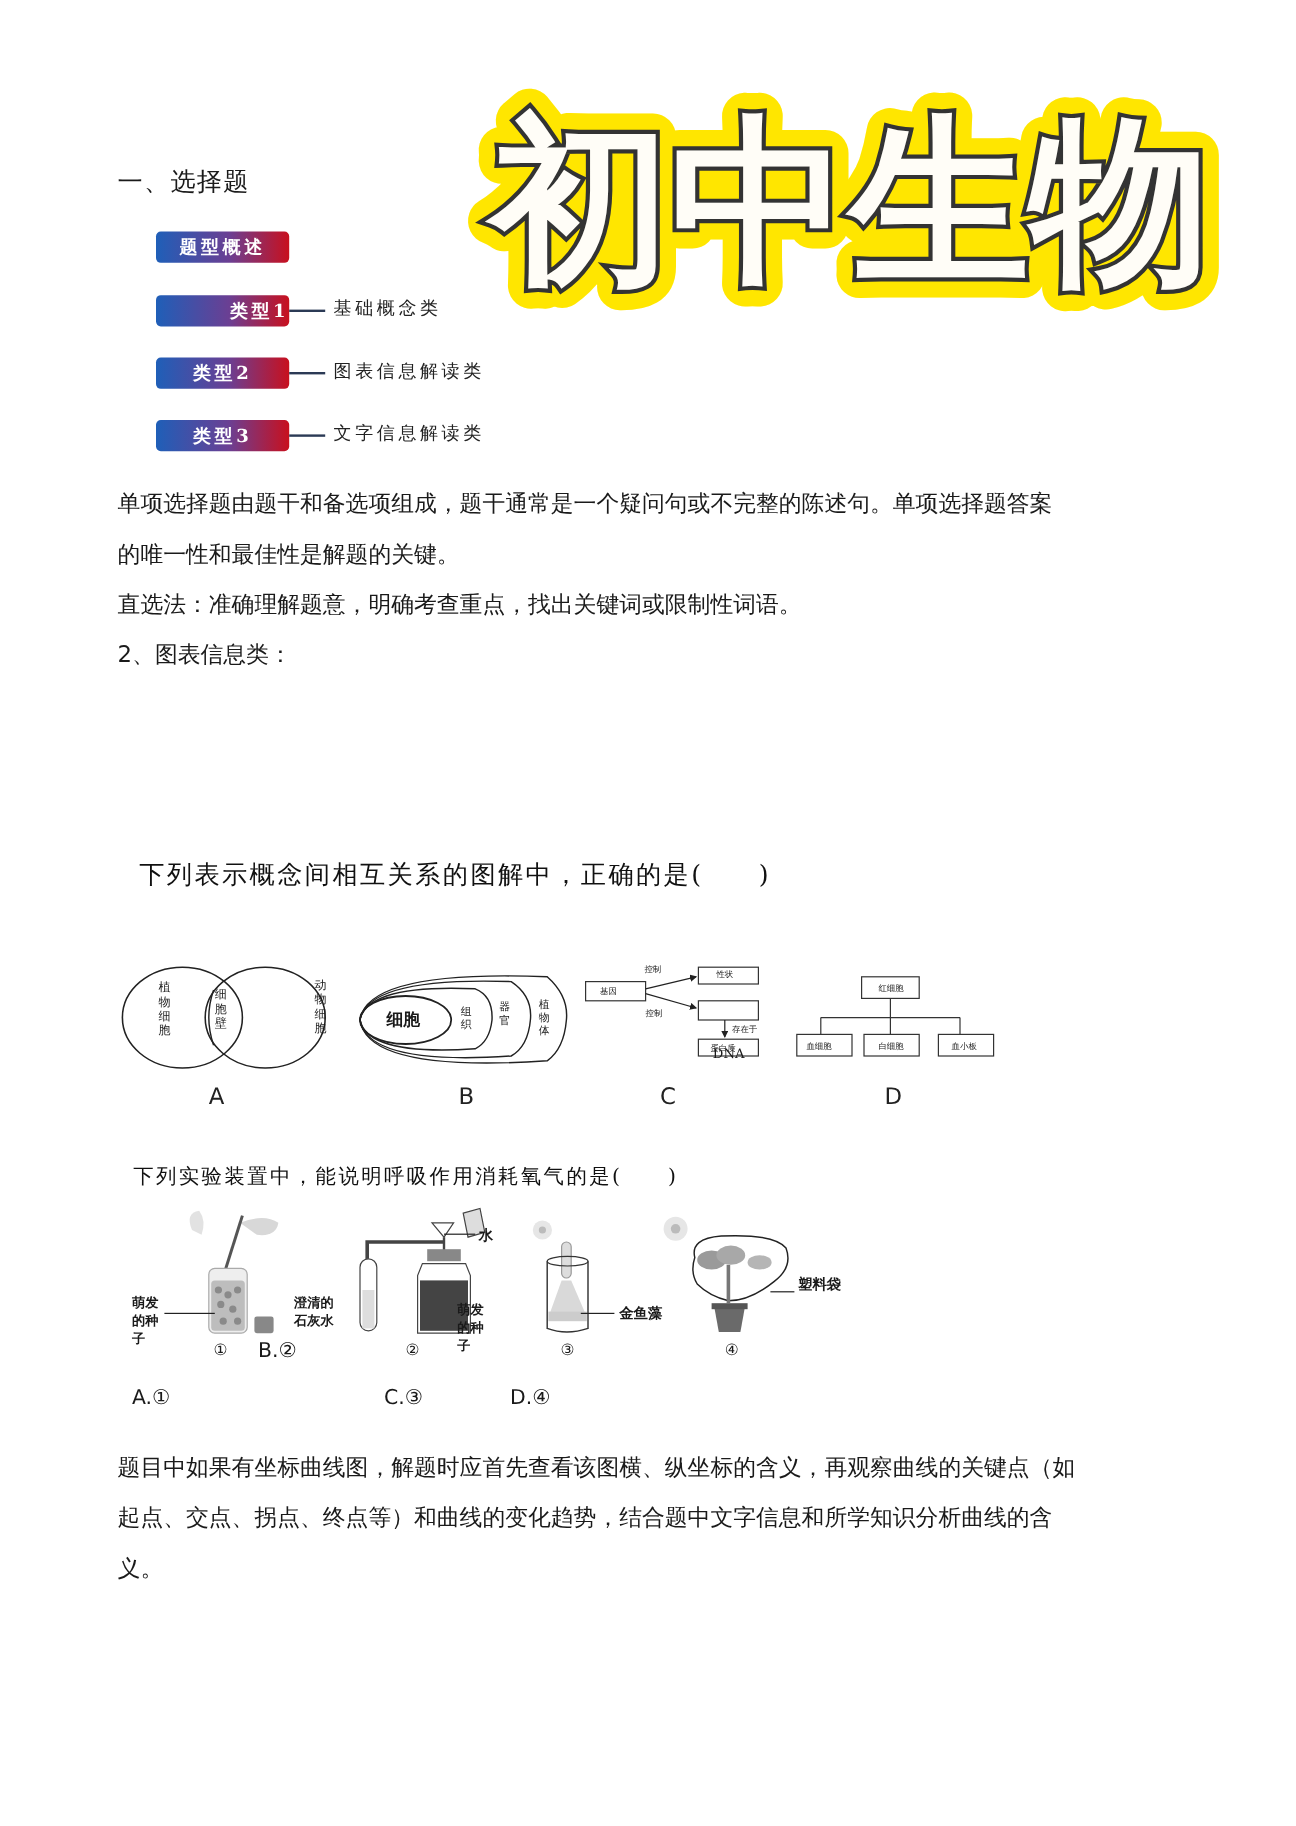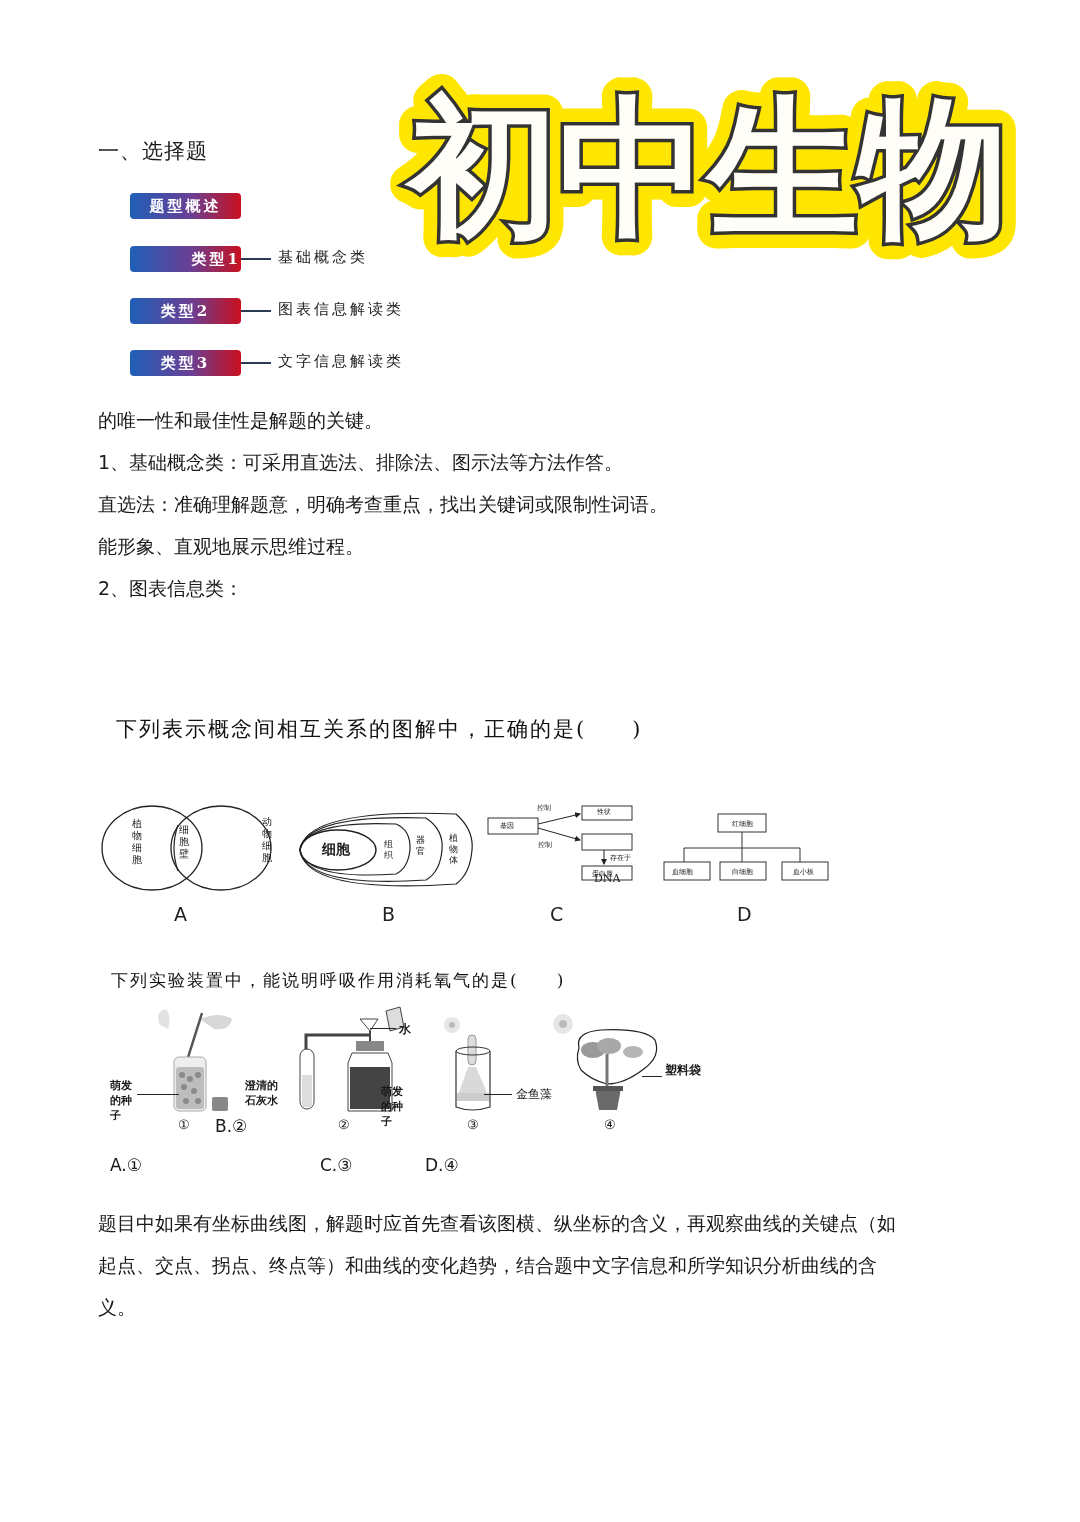--- a/index.html
+++ b/index.html
@@ -48,24 +48,23 @@
 <div class="pill-line" style="top:310px;"></div>
 <div class="pill-label" style="top:300px;">图表信息解读类</div>
 
 <div class="pill" style="top:350px;">
   <span>类型3</span>
 </div>
 <div class="pill-line" style="top:362px;"></div>
 <div class="pill-label" style="top:352px;">文字信息解读类</div>
 
 <div class="para" style="top:399px;">
+  <div>单项选择题由题干和备选项组成，题干通常是一个疑问句或不完整的陈述句。单项选择题答案</div>
   <div>的唯一性和最佳性是解题的关键。</div>
-  <div>1、基础概念类：可采用直选法、排除法、图示法等方法作答。</div>
   <div>直选法：准确理解题意，明确考查重点，找出关键词或限制性词语。</div>
-  <div>能形象、直观地展示思维过程。</div>
   <div>2、图表信息类：</div>
 </div>
 
 <div class="q-stem" style="left:116px; top:715px; font-size:21px;">下列表示概念间相互关系的图解中，正确的是(　　)</div>
 
 <div class="abs" style="left:100px; top:803px; width:180px; height:90px;">
   <svg width="180" height="90" viewBox="0 0 180 90">
     <ellipse cx="52" cy="45" rx="50" ry="42" fill="none" stroke="#222" stroke-width="1.3"></ellipse>
     <ellipse cx="121" cy="45" rx="50" ry="42" fill="none" stroke="#222" stroke-width="1.3"></ellipse>
     <path d="M78 22 Q70 45 78 68" fill="none" stroke="#222" stroke-width="1.2"></path>
@@ -182,21 +181,21 @@
     <circle cx="14" cy="10" r="8" fill="#e6e6e6"></circle>
       <circle cx="14" cy="10" r="3" fill="#bbb"></circle>
     <rect x="30" y="20" width="8" height="30" rx="4" fill="#ddd" stroke="#999"></rect>
     <path d="M18 36 L18 92 Q34 98 52 92 L52 36" fill="none" stroke="#333" stroke-width="1.2"></path>
     <ellipse cx="35" cy="36" rx="17" ry="4" fill="none" stroke="#333"></ellipse>
     <path d="M30 52 L38 52 L50 80 L20 80 Z" fill="#d9d9d9"></path>
     <rect x="19" y="78" width="32" height="8" fill="#ccc"></rect>
   </svg>
 </div>
 <div class="abs" style="left:484px; top:1094px; width:28px; height:1px; background:#222;"></div>
-<div class="abs small-serif" style="left:516px; top:1086px; font-size:12px; font-weight:normal;">金鱼藻</div>
+<div class="abs small-serif" style="left:516px; top:1086px; font-size:12px; font-weight:bold;">金鱼藻</div>
 <div class="abs small-serif" style="left:467px; top:1117px; font-size:13px;">③</div>
 
 <div class="abs" style="left:545px; top:1010px; width:120px; height:105px;">
   <svg width="120" height="105" viewBox="0 0 120 105">
     <circle cx="18" cy="14" r="10" fill="#e6e6e6"></circle>
       <circle cx="18" cy="14" r="4" fill="#bbb"></circle>
     <path d="M34 38 Q30 22 56 20 Q100 18 110 30 Q116 46 100 58 Q80 74 62 74 Q46 70 36 60 Q30 50 34 38 Z" fill="none" stroke="#222" stroke-width="1.2"></path>
     <ellipse cx="48" cy="40" rx="12" ry="8" fill="#9a9a9a"></ellipse>
     <ellipse cx="64" cy="36" rx="12" ry="8" fill="#a8a8a8"></ellipse>
     <ellipse cx="88" cy="42" rx="10" ry="6" fill="#b5b5b5"></ellipse>

